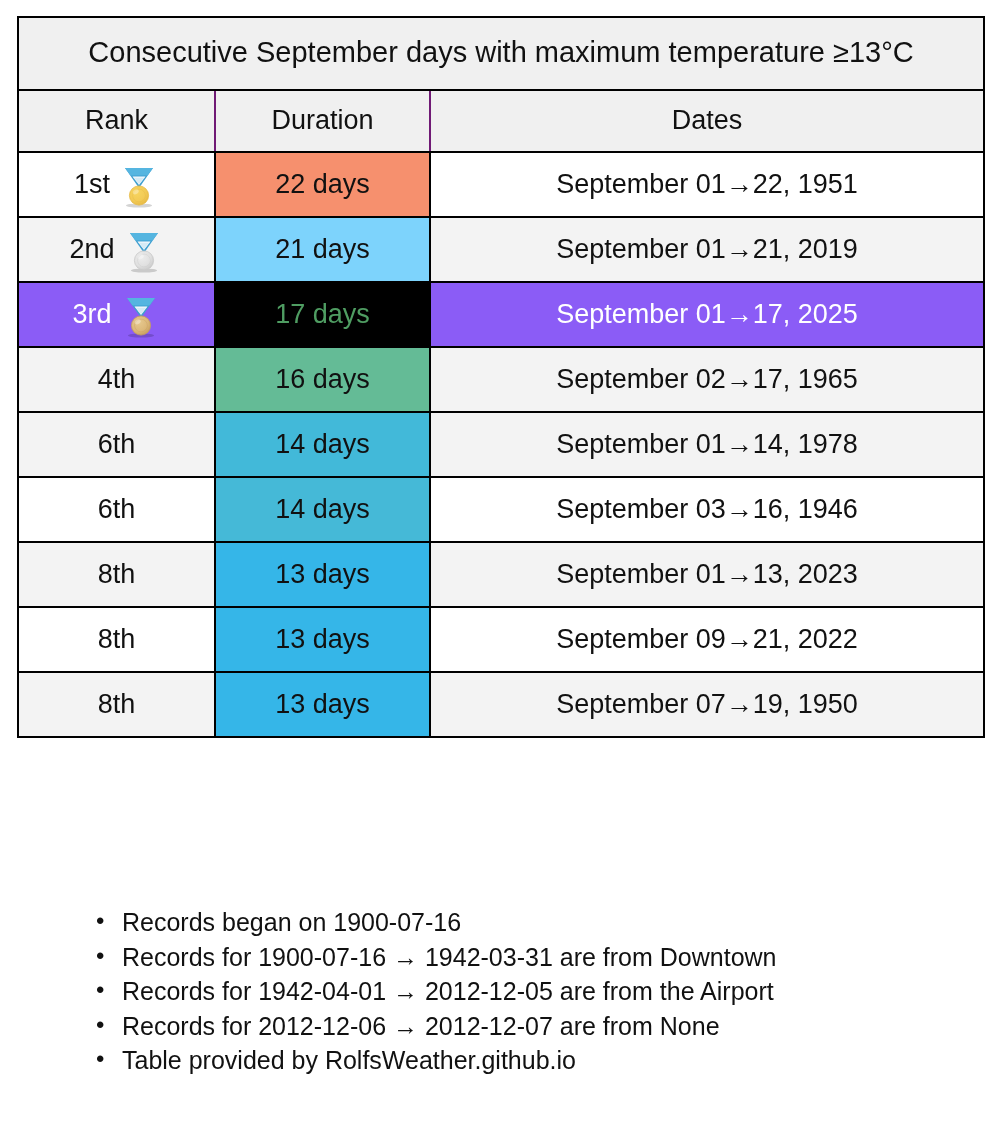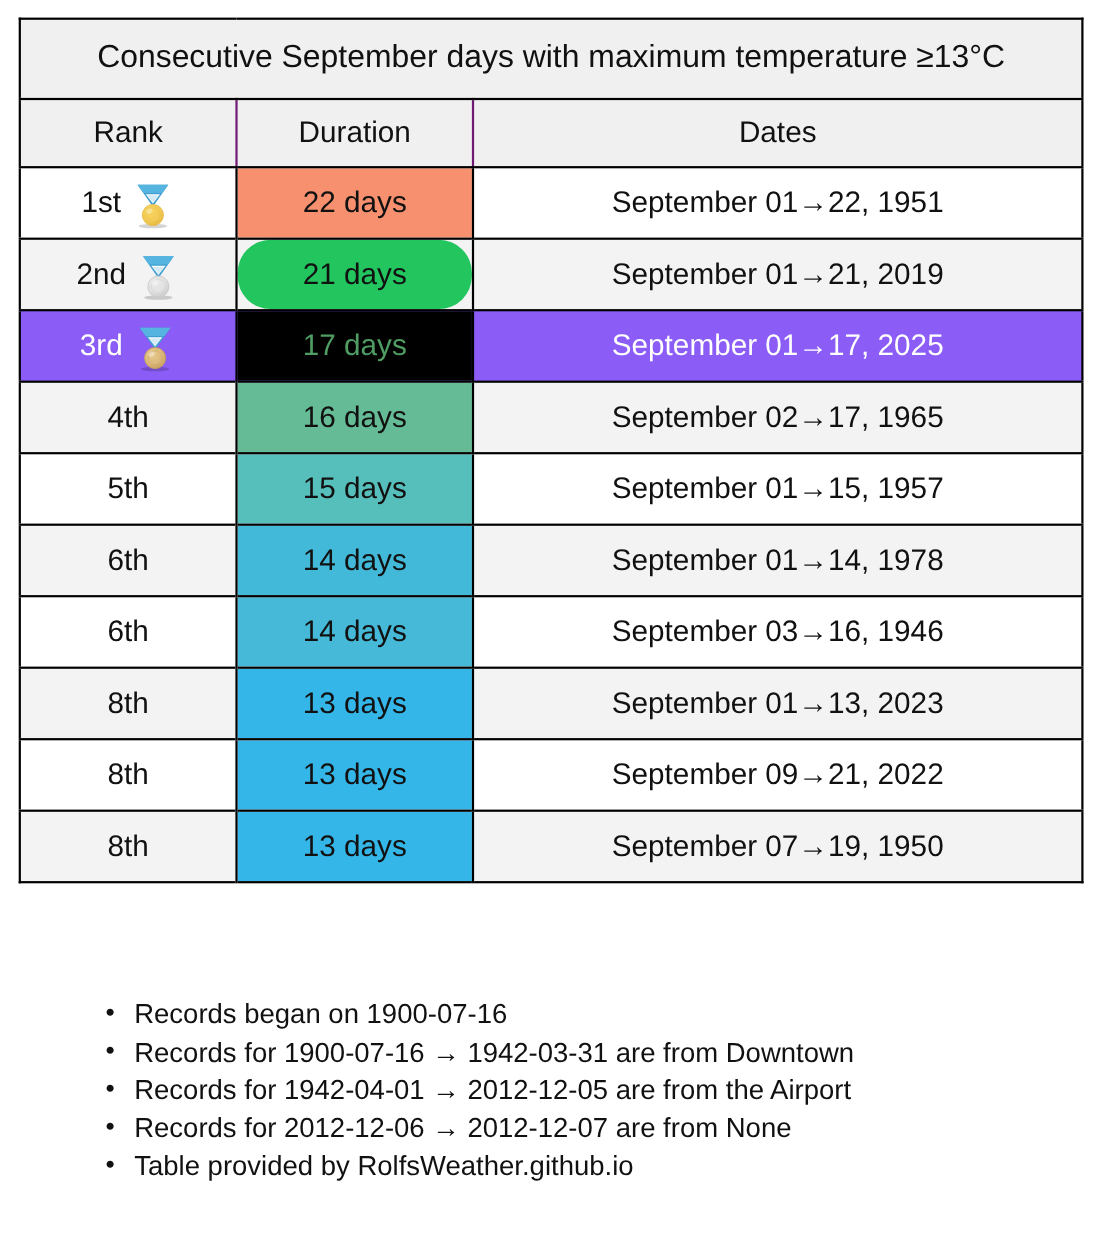--- a/index.html
+++ b/index.html
@@ -212,21 +212,21 @@
                     <path d="M6 3 L34 3 L20 23 Z" fill="#3f9fd0"></path>
                     <path d="M6 3 L34 3 L28.5 10.5 L11.5 10.5 Z" fill="#55b5e0"></path>
                     <path d="M13.5 11.5 L26.5 11.5 L20 20 Z" fill="#ffffff"></path>
                     <path d="M14.8 12.6 L25.2 12.6 L20 19.2 Z" fill="#3f9fd0" opacity="0.22"></path>
                     <circle cx="20" cy="30.5" r="9.6" fill="url(#gsilvermedalicon)" stroke="#c9c9c9" stroke-width="0.8"></circle>
                     <circle cx="20" cy="30.5" r="6.4" fill="none" stroke="#c9c9c9" stroke-width="0.7" opacity="0.55"></circle>
                     <ellipse cx="16.8" cy="26.9" rx="3.1" ry="2.2" fill="#ffffff" opacity="0.34" transform="rotate(-30 16.8 26.9)"></ellipse>
                   </svg></span>
               </span></td>
             <td class="dur-cell">
-              <span class="dur-fill" style="background: #22c55e; border-radius: 30px;">21 days</span>
+              <span class="dur-fill" style="background: #7dd3fc;">21 days</span>
             </td>
             <td class="date-cell">September 01→21, 2019</td>
           </tr>
           <tr class="highlight">
             <td class="rank-cell"><span class="rank-inner">
                 <span>3rd</span>
                 <span class="medal"><svg viewBox="0 0 40 44" width="40" height="44" xmlns="http://www.w3.org/2000/svg">
                     <defs>
                       <radialGradient id="gbronzemedalicon" cx="38%" cy="32%" r="72%">
                         <stop offset="0%" stop-color="#e7c98f"></stop>
@@ -251,29 +251,20 @@
           </tr>
           <tr class="even" style="background: rgb(243, 243, 243);">
             <td class="rank-cell"><span class="rank-inner">
                 <span>4th</span>
               </span></td>
             <td class="dur-cell">
               <span class="dur-fill" style="background: rgb(100, 187, 150);">16 days</span>
             </td>
             <td class="date-cell">September 02→17, 1965</td>
           </tr>
-          <tr class="odd" style="background: rgb(255, 255, 255);">
-            <td class="rank-cell"><span class="rank-inner">
-                <span>5th</span>
-              </span></td>
-            <td class="dur-cell">
-              <span class="dur-fill" style="background: rgb(86, 191, 187);">15 days</span>
-            </td>
-            <td class="date-cell">September 01→15, 1957</td>
-          </tr>
           <tr class="even" style="background: rgb(243, 243, 243);">
             <td class="rank-cell"><span class="rank-inner">
                 <span>6th</span>
               </span></td>
             <td class="dur-cell">
               <span class="dur-fill" style="background: rgb(66, 185, 217);">14 days</span>
             </td>
             <td class="date-cell">September 01→14, 1978</td>
           </tr>
           <tr class="odd" style="background: rgb(255, 255, 255);">

